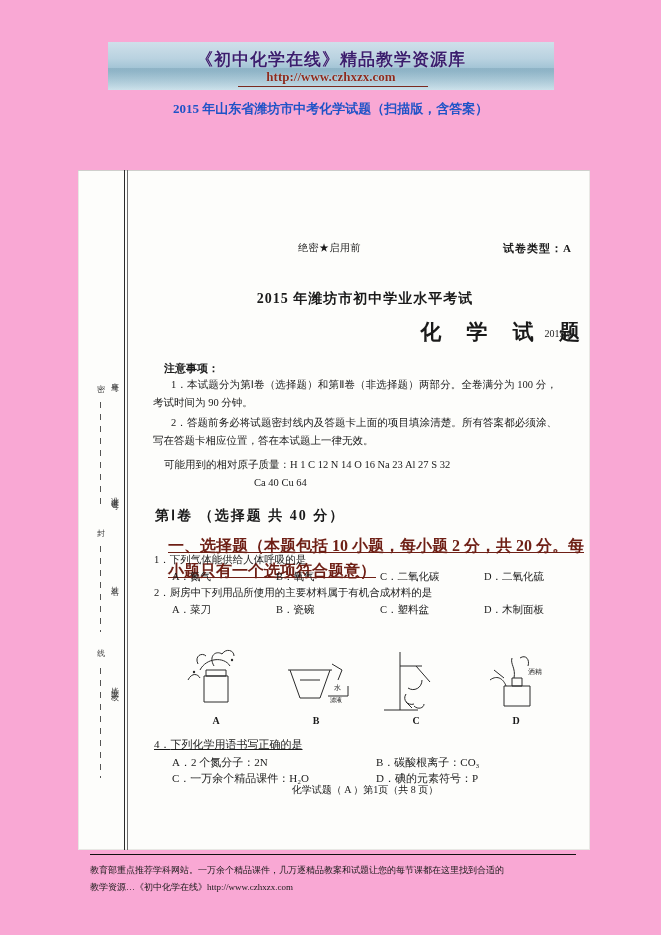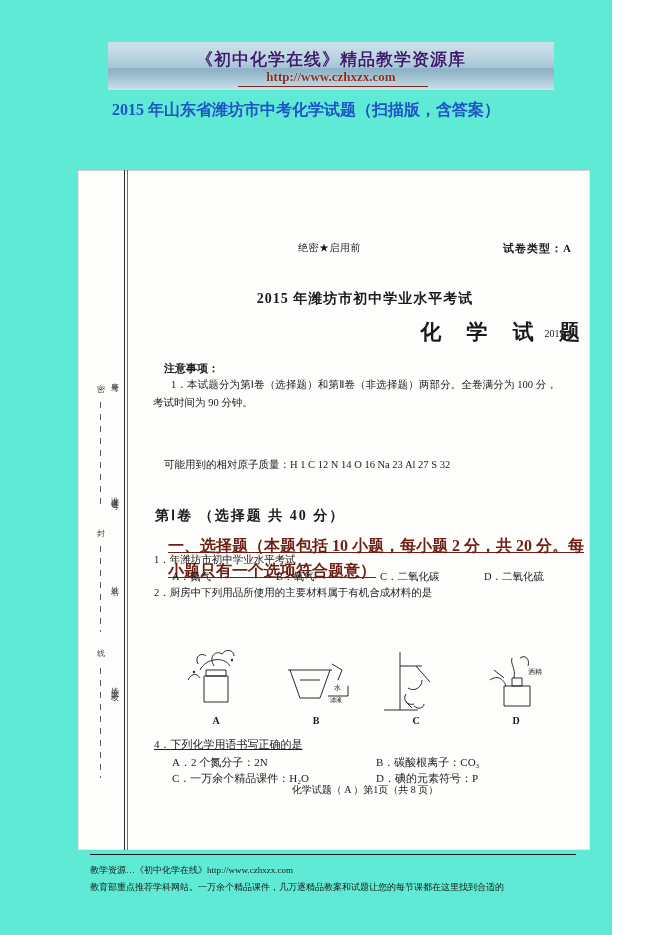--- a/index.html
+++ b/index.html
@@ -12,23 +12,23 @@
     height: 935px;
     font-family: "Liberation Serif", serif;
     color: #111;
     position: relative;
     overflow: hidden;
   }
 
   .page {
     position: absolute;
     left: 0; top: 0;
-    width: 612px;
+    width: 661px;
     height: 935px;
-    background: #5eead4;
+    background: #f9a8d4;
   }
 
   
   .banner {
     position: absolute;
     left: 108px;
     top: 42px;
     width: 446px;
     height: 48px;
     background: linear-gradient(180deg, #cfe0ea 0%, #b9d2e0 35%, #9cc0d2 60%, #cde1ea 100%);
@@ -73,21 +73,21 @@
     background: #7a2a20;
   }
 
   
   .headline {
     position: absolute;
     left: 0; right: 0;
     top: 100px;
     text-align: center;
     font-family: "Liberation Serif", serif;
-    font-size: 16px;
+    font-size: 13px;
     font-weight: bold;
     color: #1f53c7;
   }
 
   
   .scan {
     position: absolute;
     left: 78px;
     top: 170px;
     width: 512px;
@@ -355,46 +355,54 @@
       <div class="secret-line">绝密★启用前</div>
       <div class="paper-type">试卷类型：A</div>
 
       <div class="main-title">2015 年潍坊市初中学业水平考试</div>
       <div class="big-title">化 学 试 题</div>
       <div class="date-right">2015.6</div>
 
       <div class="notice-title">注意事项：</div>
       <div class="notice-body">
         <p class="indent">1．本试题分为第Ⅰ卷（选择题）和第Ⅱ卷（非选择题）两部分。全卷满分为 100 分，考试时间为 90 分钟。</p>
+        <p class="indent">2．答题前务必将试题密封线内及答题卡上面的项目填涂清楚。所有答案都必须涂、写在答题卡相应位置，答在本试题上一律无效。</p>
       </div>
 
       <div class="atomic">
         <span>可能用到的相对原子质量：H 1  C 12  N 14  O 16  Na 23  Al 27  S 32</span>
+        <span class="row2">Ca 40  Cu 64</span>
       </div>
 
       <div class="juan1">第Ⅰ卷 （选择题 共 40 分）</div>
       <div class="section1">一、选择题（本题包括 10 小题，每小题 2 分，共 20 分。每小题只有一个选项符合题意）</div>
 
       <div class="qlist">
 
         <div class="q">
           <span class="qtext">
-            <span>1．</span><span>年潍坊市初中学业水平考试</span>
+            <span>1．</span><span>下列气体能供给人体呼吸的是</span>
           </span>
           <span class="opts">
             <span class="opt o1">A．氮气</span>
             <span class="opt o2">B．氧气</span>
             <span class="opt o3">C．二氧化碳</span>
             <span class="opt o4">D．二氧化硫</span>
           </span>
         </div>
 
         <div class="q">
           <span class="qtext">
             <span>2．</span><span>厨房中下列用品所使用的主要材料属于有机合成材料的是</span>
+          </span>
+          <span class="opts">
+            <span class="opt o1">A．菜刀</span>
+            <span class="opt o2">B．瓷碗</span>
+            <span class="opt o3">C．塑料盆</span>
+            <span class="opt o4">D．木制面板</span>
           </span>
         </div>
 
 
       </div>
 
       <div class="figs">
 
         <div class="fig" style="left:0;">
           <svg width="92" height="80" viewBox="0 0 92 80">
@@ -477,17 +485,17 @@
         </span>
       </div>
 
       <div class="footer-page">化学试题（ A ）第1页（共 8 页）</div>
 
     </div>
   </div>
 
   <div class="promo">
     <div class="rule"></div>
+    <div>教育部重点推荐学科网站。一万余个精品课件，几万逐精品教案和试题让您的每节课都在这里找到合适的</div>
     <div>教学资源…《初中化学在线》http://www.czhxzx.com</div>
-    <div>教育部重点推荐学科网站。一万余个精品课件，几万逐精品教案和试题让您的每节课都在这里找到合适的</div>
   </div>
 
 </div>
 
 </body></html>

